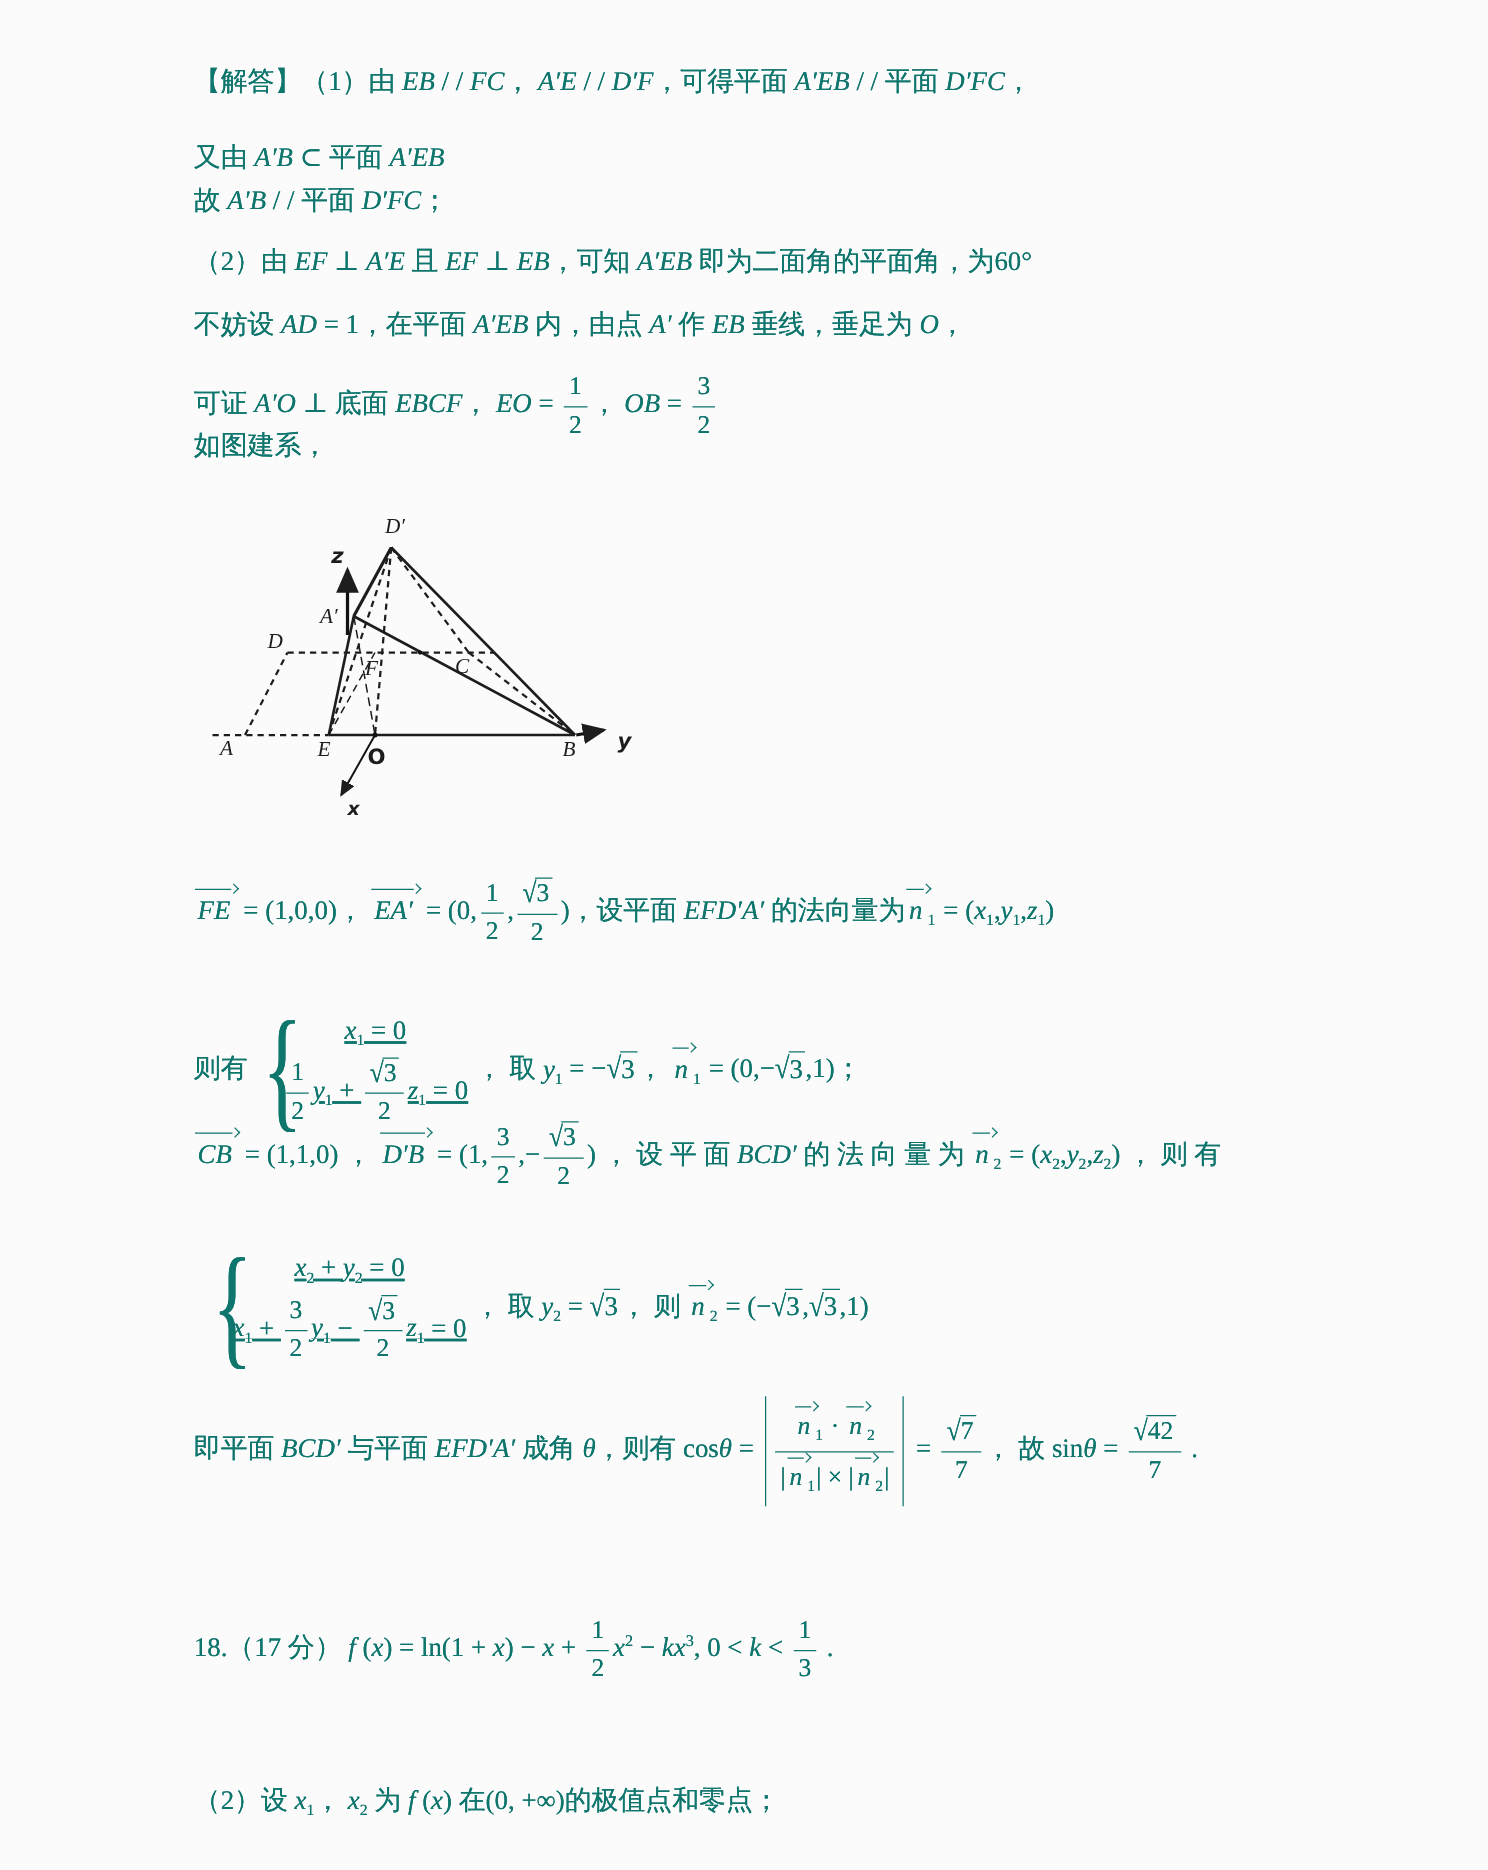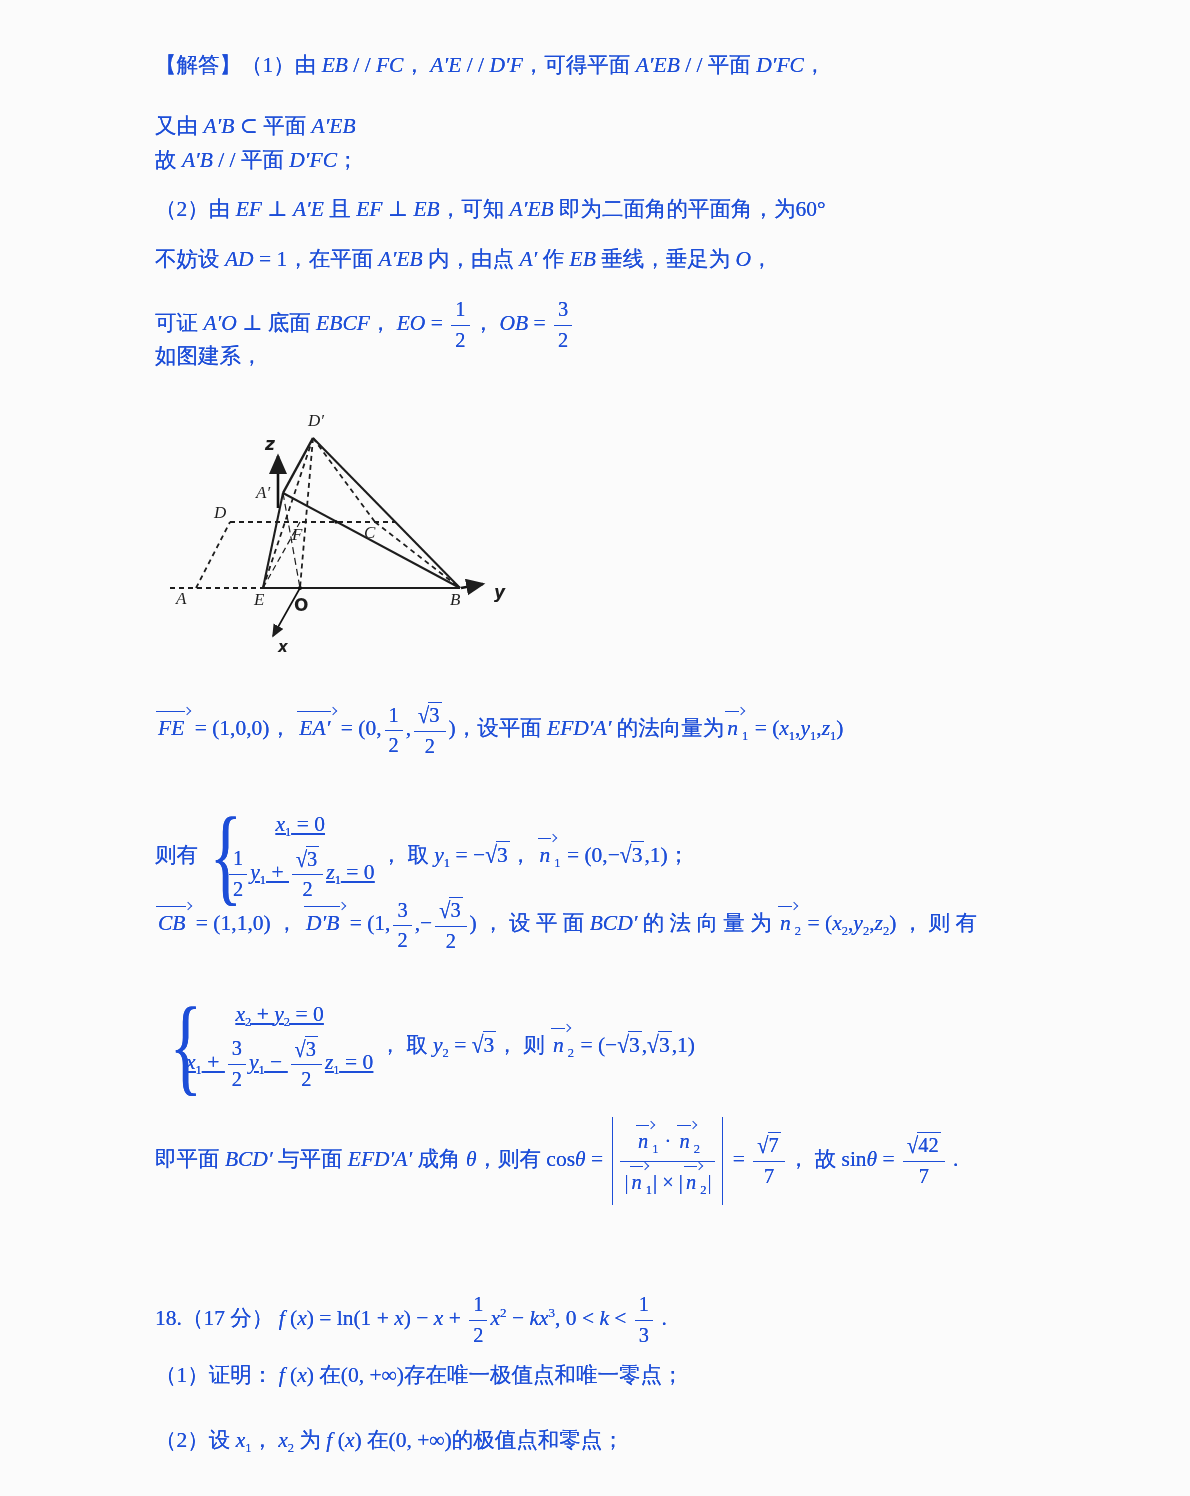--- a/index.html
+++ b/index.html
@@ -1,17 +1,17 @@
 <!DOCTYPE html>
 <html><head>
 <meta charset="utf-8">
 <style>
   html,body{margin:0;padding:0;background:#f6f6f6;}
   .page{position:relative;width:1190px;height:1496px;background:#fbfbfb;overflow:hidden;
-        font-family:"Liberation Serif","DejaVu Serif",serif;color:#1d4ed8;}
+        font-family:"Liberation Serif","DejaVu Serif",serif;color:#0f766e;}
   .line{position:absolute;left:155px;font-size:21.5px;line-height:1.25;white-space:nowrap;
         text-shadow:0 0 0.4px currentColor;}
   .tk-txt,.tk-r{font-style:normal;}
   .tk-m{font-style:italic;}
   .tk-m,.tk-r,.tk-txt{display:inline;}
   sub{font-size:12.5px;font-style:normal;vertical-align:-5px;line-height:0;}
   sup{font-size:13px;font-style:normal;vertical-align:8px;line-height:0;}
   
   .frac{display:inline-block;vertical-align:middle;text-align:center;margin:0 3px;font-size:0.95em;}
   .frac>.num{display:block;border-bottom:1.5px solid currentColor;padding:0 4px 2px;}
@@ -99,16 +99,15 @@
       <text class="handlabel" style="font-size:15px;font-style:italic" x="128" y="244">x</text>
     </g>
   </svg>
 
   <div class="line" style="top:702px"><span class="vec"><span class="vbody">FE</span></span><span class="tk-r"> = (1,0,0)</span><span class="tk-txt">， </span><span class="vec"><span class="vbody">EA′</span></span><span class="tk-r"> = (0,</span><span class="frac"><span class="num"><span class="tk-r">1</span></span><span class="den"><span class="tk-r">2</span></span></span><span class="tk-r">,</span><span class="frac"><span class="num"><span class="sqrt"><span class="rsign">√</span><span class="srad">3</span></span></span><span class="den"><span class="tk-r">2</span></span></span><span class="tk-r">)</span><span class="tk-txt">，设平面 </span><span class="tk-m">EFD′A′</span><span class="tk-txt"> 的法向量为</span><span class="vec"><span class="vbody">n</span><sub>1</sub></span><span class="tk-r"> = (</span><span class="tk-m">x<sub>1</sub></span><span class="tk-r">,</span><span class="tk-m">y<sub>1</sub></span><span class="tk-r">,</span><span class="tk-m">z<sub>1</sub></span><span class="tk-r">)</span></div>
   <div class="line" style="top:807px"><span class="tk-txt">则有</span><span class="cases"><span class="brace">{</span><span class="rows"><span class="row"><span class="tk-m">x<sub>1</sub></span><span class="tk-r"> = 0</span></span><span class="row"><span class="frac"><span class="num"><span class="tk-r">1</span></span><span class="den"><span class="tk-r">2</span></span></span><span class="tk-m">y<sub>1</sub></span><span class="tk-r"> + </span><span class="frac"><span class="num"><span class="sqrt"><span class="rsign">√</span><span class="srad">3</span></span></span><span class="den"><span class="tk-r">2</span></span></span><span class="tk-m">z<sub>1</sub></span><span class="tk-r"> = 0</span></span></span></span><span class="tk-txt">， 取 </span><span class="tk-m">y<sub>1</sub></span><span class="tk-r"> = −</span><span class="sqrt"><span class="rsign">√</span><span class="srad">3</span></span><span class="tk-txt">， </span><span class="vec"><span class="vbody">n</span><sub>1</sub></span><span class="tk-r"> = (0,−</span><span class="sqrt"><span class="rsign">√</span><span class="srad">3</span></span><span class="tk-r">,1)</span><span class="tk-txt">；</span></div>
   <div class="line" style="top:897px"><span class="vec"><span class="vbody">CB</span></span><span class="tk-r"> = (1,1,0) </span><span class="tk-txt">， </span><span class="vec"><span class="vbody">D′B</span></span><span class="tk-r"> = (1,</span><span class="frac"><span class="num"><span class="tk-r">3</span></span><span class="den"><span class="tk-r">2</span></span></span><span class="tk-r">,−</span><span class="frac"><span class="num"><span class="sqrt"><span class="rsign">√</span><span class="srad">3</span></span></span><span class="den"><span class="tk-r">2</span></span></span><span class="tk-r">) </span><span class="tk-txt">， 设 平 面 </span><span class="tk-m">BCD′</span><span class="tk-txt"> 的 法 向 量 为 </span><span class="vec"><span class="vbody">n</span><sub>2</sub></span><span class="tk-r"> = (</span><span class="tk-m">x<sub>2</sub></span><span class="tk-r">,</span><span class="tk-m">y<sub>2</sub></span><span class="tk-r">,</span><span class="tk-m">z<sub>2</sub></span><span class="tk-r">) </span><span class="tk-txt">， 则 有</span></div>
   <div class="line" style="top:997px;left:158px"><span class="cases"><span class="brace">{</span><span class="rows"><span class="row"><span class="tk-m">x<sub>2</sub></span><span class="tk-r"> + </span><span class="tk-m">y<sub>2</sub></span><span class="tk-r"> = 0</span></span><span class="row"><span class="tk-m">x<sub>1</sub></span><span class="tk-r"> + </span><span class="frac"><span class="num"><span class="tk-r">3</span></span><span class="den"><span class="tk-r">2</span></span></span><span class="tk-m">y<sub>1</sub></span><span class="tk-r"> − </span><span class="frac"><span class="num"><span class="sqrt"><span class="rsign">√</span><span class="srad">3</span></span></span><span class="den"><span class="tk-r">2</span></span></span><span class="tk-m">z<sub>1</sub></span><span class="tk-r"> = 0</span></span></span></span><span class="tk-txt">， 取 </span><span class="tk-m">y<sub>2</sub></span><span class="tk-r"> = </span><span class="sqrt"><span class="rsign">√</span><span class="srad">3</span></span><span class="tk-txt">， 则 </span><span class="vec"><span class="vbody">n</span><sub>2</sub></span><span class="tk-r"> = (−</span><span class="sqrt"><span class="rsign">√</span><span class="srad">3</span></span><span class="tk-r">,</span><span class="sqrt"><span class="rsign">√</span><span class="srad">3</span></span><span class="tk-r">,1)</span></div>
   <div class="line" style="top:1117px"><span class="tk-txt">即平面 </span><span class="tk-m">BCD′</span><span class="tk-txt"> 与平面 </span><span class="tk-m">EFD′A′</span><span class="tk-txt"> 成角 </span><span class="tk-m">θ</span><span class="tk-txt">，则有 </span><span class="tk-r">cos</span><span class="tk-m">θ </span><span class="tk-r">= </span><span class="bigbar"></span><span class="frac"><span class="num"><span class="vec"><span class="vbody">n</span><sub>1</sub></span><span class="tk-r"> · </span><span class="vec"><span class="vbody">n</span><sub>2</sub></span></span><span class="den"><span class="tk-r">|</span><span class="vec"><span class="vbody">n</span><sub>1</sub></span><span class="tk-r">| × |</span><span class="vec"><span class="vbody">n</span><sub>2</sub></span><span class="tk-r">|</span></span></span><span class="bigbar"></span><span class="tk-r"> = </span><span class="frac"><span class="num"><span class="sqrt"><span class="rsign">√</span><span class="srad">7</span></span></span><span class="den"><span class="tk-r">7</span></span></span><span class="tk-txt">， 故 </span><span class="tk-r">sin</span><span class="tk-m">θ </span><span class="tk-r">= </span><span class="frac"><span class="num"><span class="sqrt"><span class="rsign">√</span><span class="srad">42</span></span></span><span class="den"><span class="tk-r">7</span></span></span><span class="tk-r"> .</span></div>
   <div class="line" style="top:1292px"><span class="tk-r">18.</span><span class="tk-txt">（17 分） </span><span class="tk-m">f</span><span class="tk-r"> (</span><span class="tk-m">x</span><span class="tk-r">) = ln(1 + </span><span class="tk-m">x</span><span class="tk-r">) − </span><span class="tk-m">x</span><span class="tk-r"> + </span><span class="frac"><span class="num"><span class="tk-r">1</span></span><span class="den"><span class="tk-r">2</span></span></span><span class="tk-m">x<sup>2</sup></span><span class="tk-r"> − </span><span class="tk-m">kx<sup>3</sup></span><span class="tk-r">, 0 &lt; </span><span class="tk-m">k</span><span class="tk-r"> &lt; </span><span class="frac"><span class="num"><span class="tk-r">1</span></span><span class="den"><span class="tk-r">3</span></span></span><span class="tk-r"> .</span></div>
-  <div class="line" style="top:1362px"><span class="tk-txt">（1）证明： </span><span class="tk-m">f</span><span class="tk-r"> (</span><span class="tk-m">x</span><span class="tk-r">) </span><span class="tk-txt">在</span><span class="tk-r">(0, +∞)</span><span class="tk-txt">存在唯一极值点和唯一零点；</span></div>
   <div class="line" style="top:1427px"><span class="tk-txt">（2）设 </span><span class="tk-m">x<sub>1</sub></span><span class="tk-txt">， </span><span class="tk-m">x<sub>2</sub></span><span class="tk-txt"> 为 </span><span class="tk-m">f</span><span class="tk-r"> (</span><span class="tk-m">x</span><span class="tk-r">) </span><span class="tk-txt">在</span><span class="tk-r">(0, +∞)</span><span class="tk-txt">的极值点和零点；</span></div>
 
 </div>
 
 </body></html>

